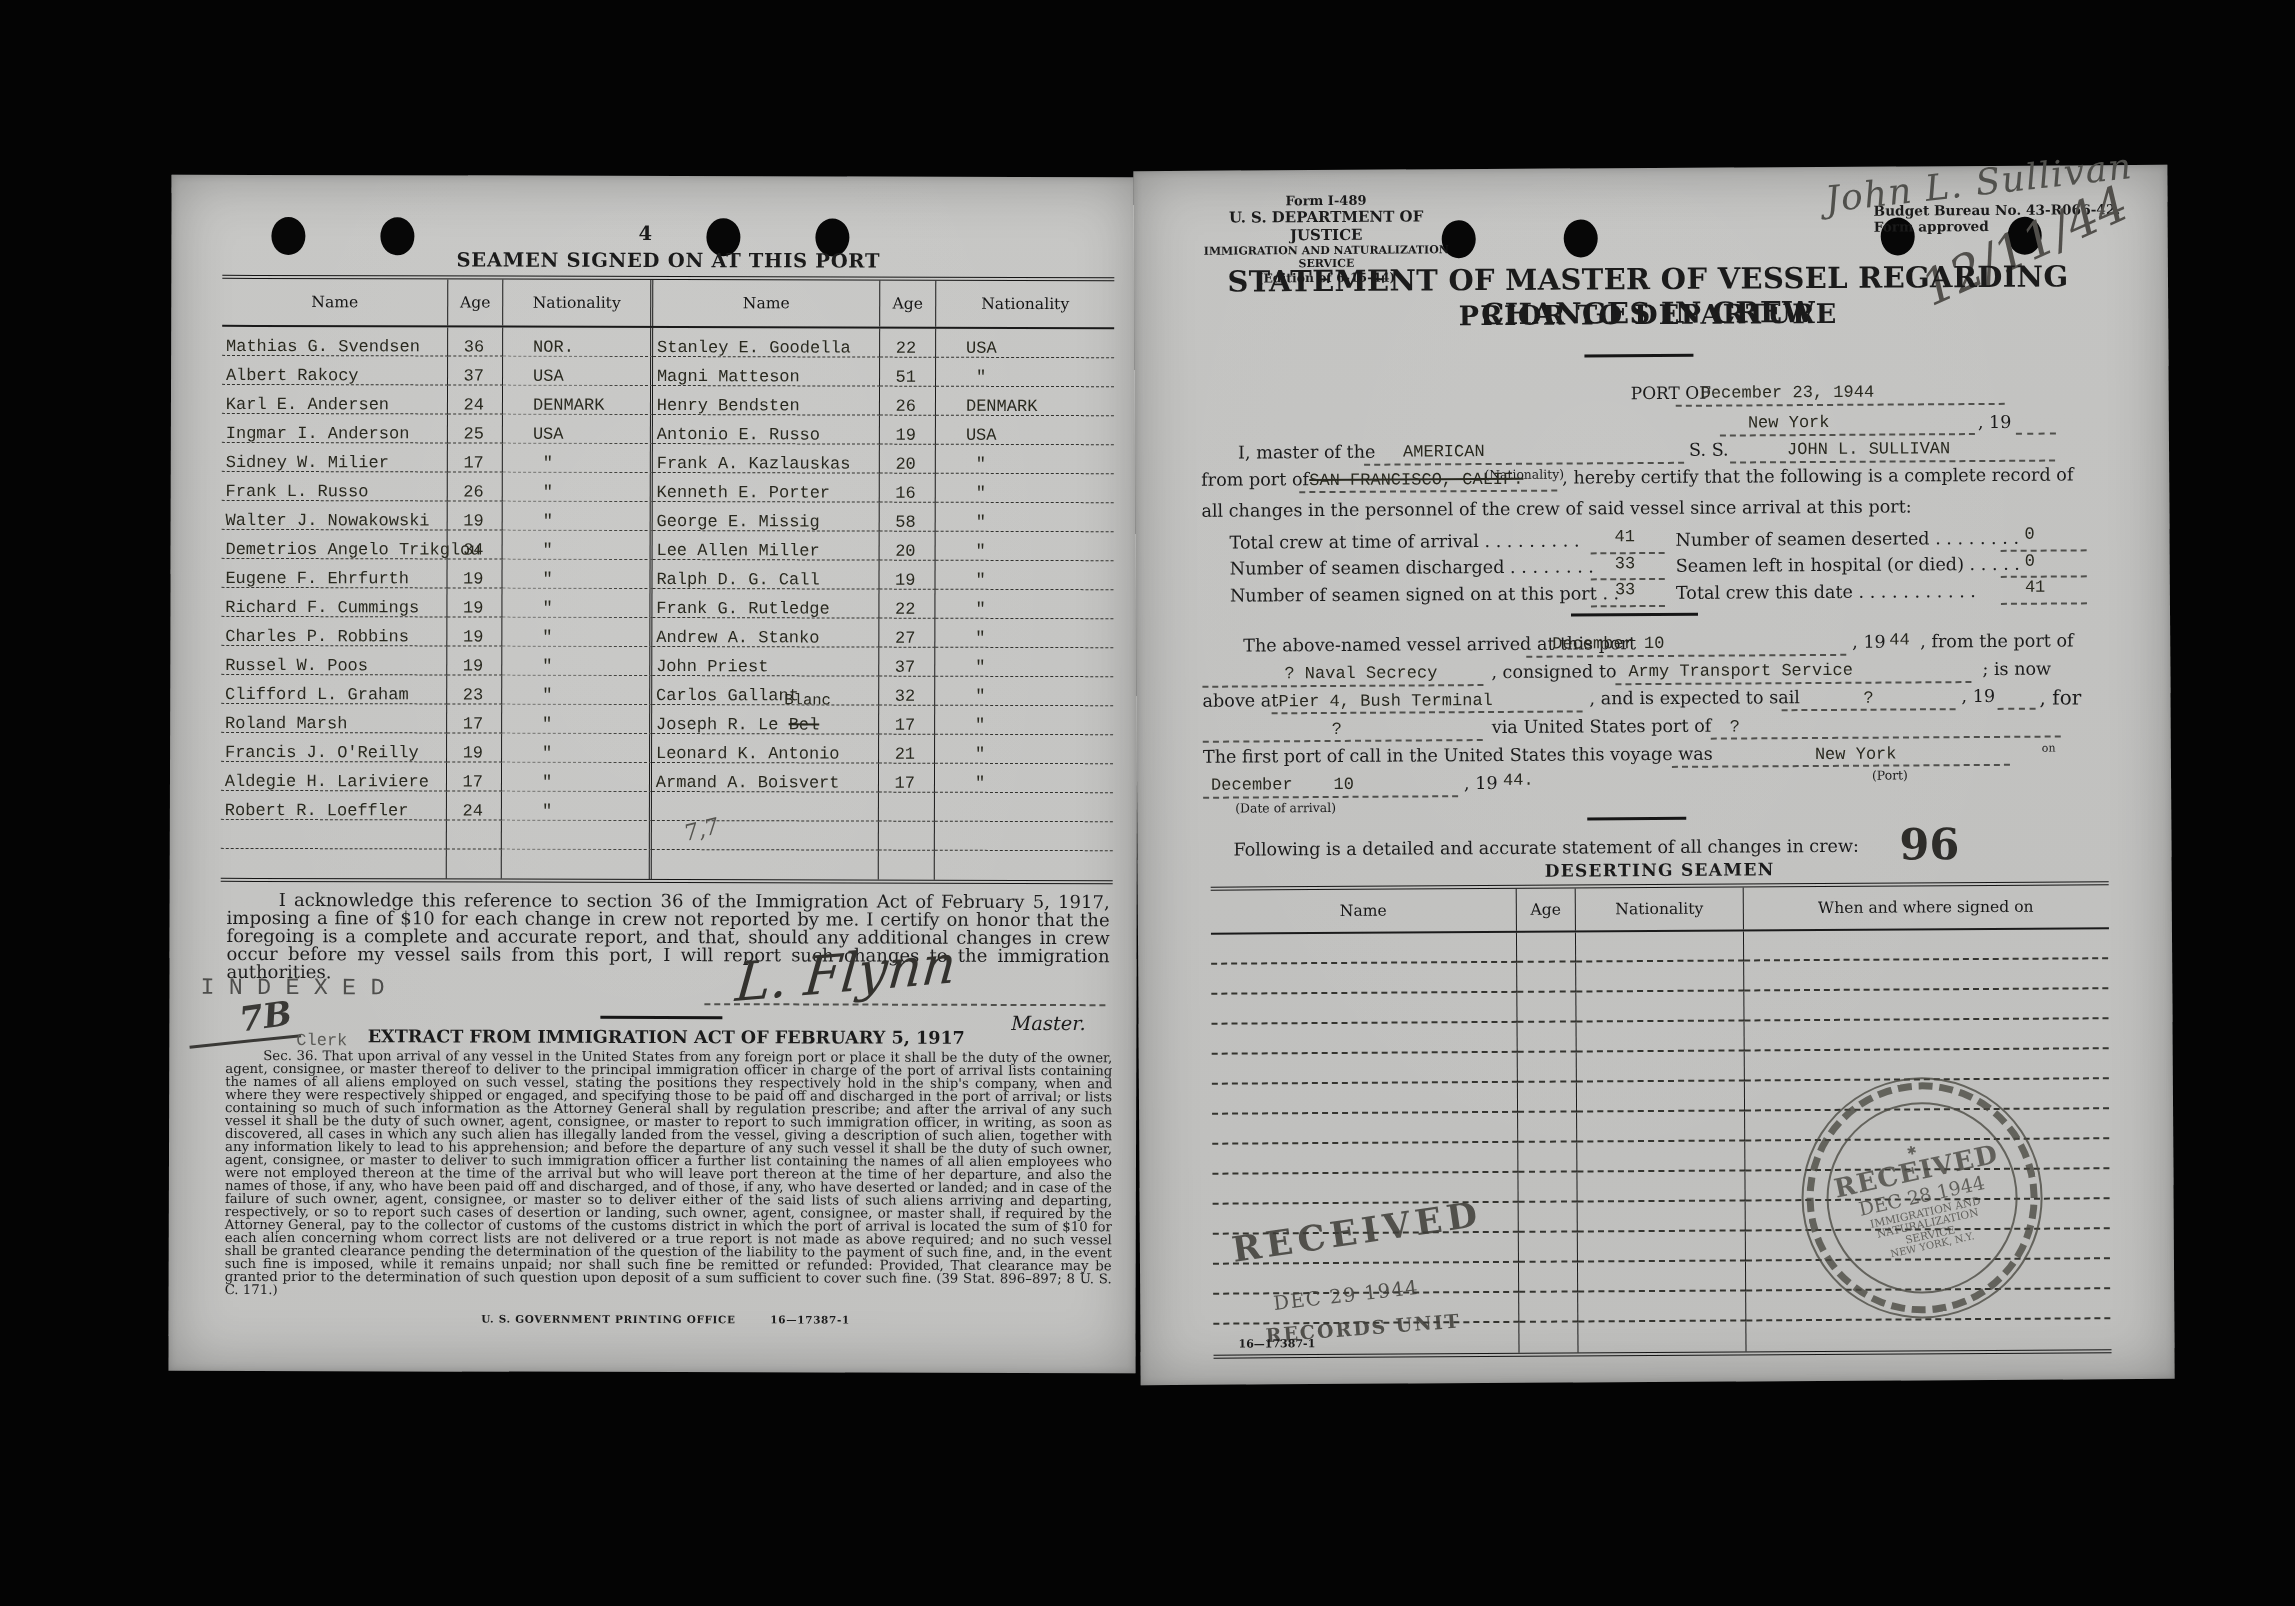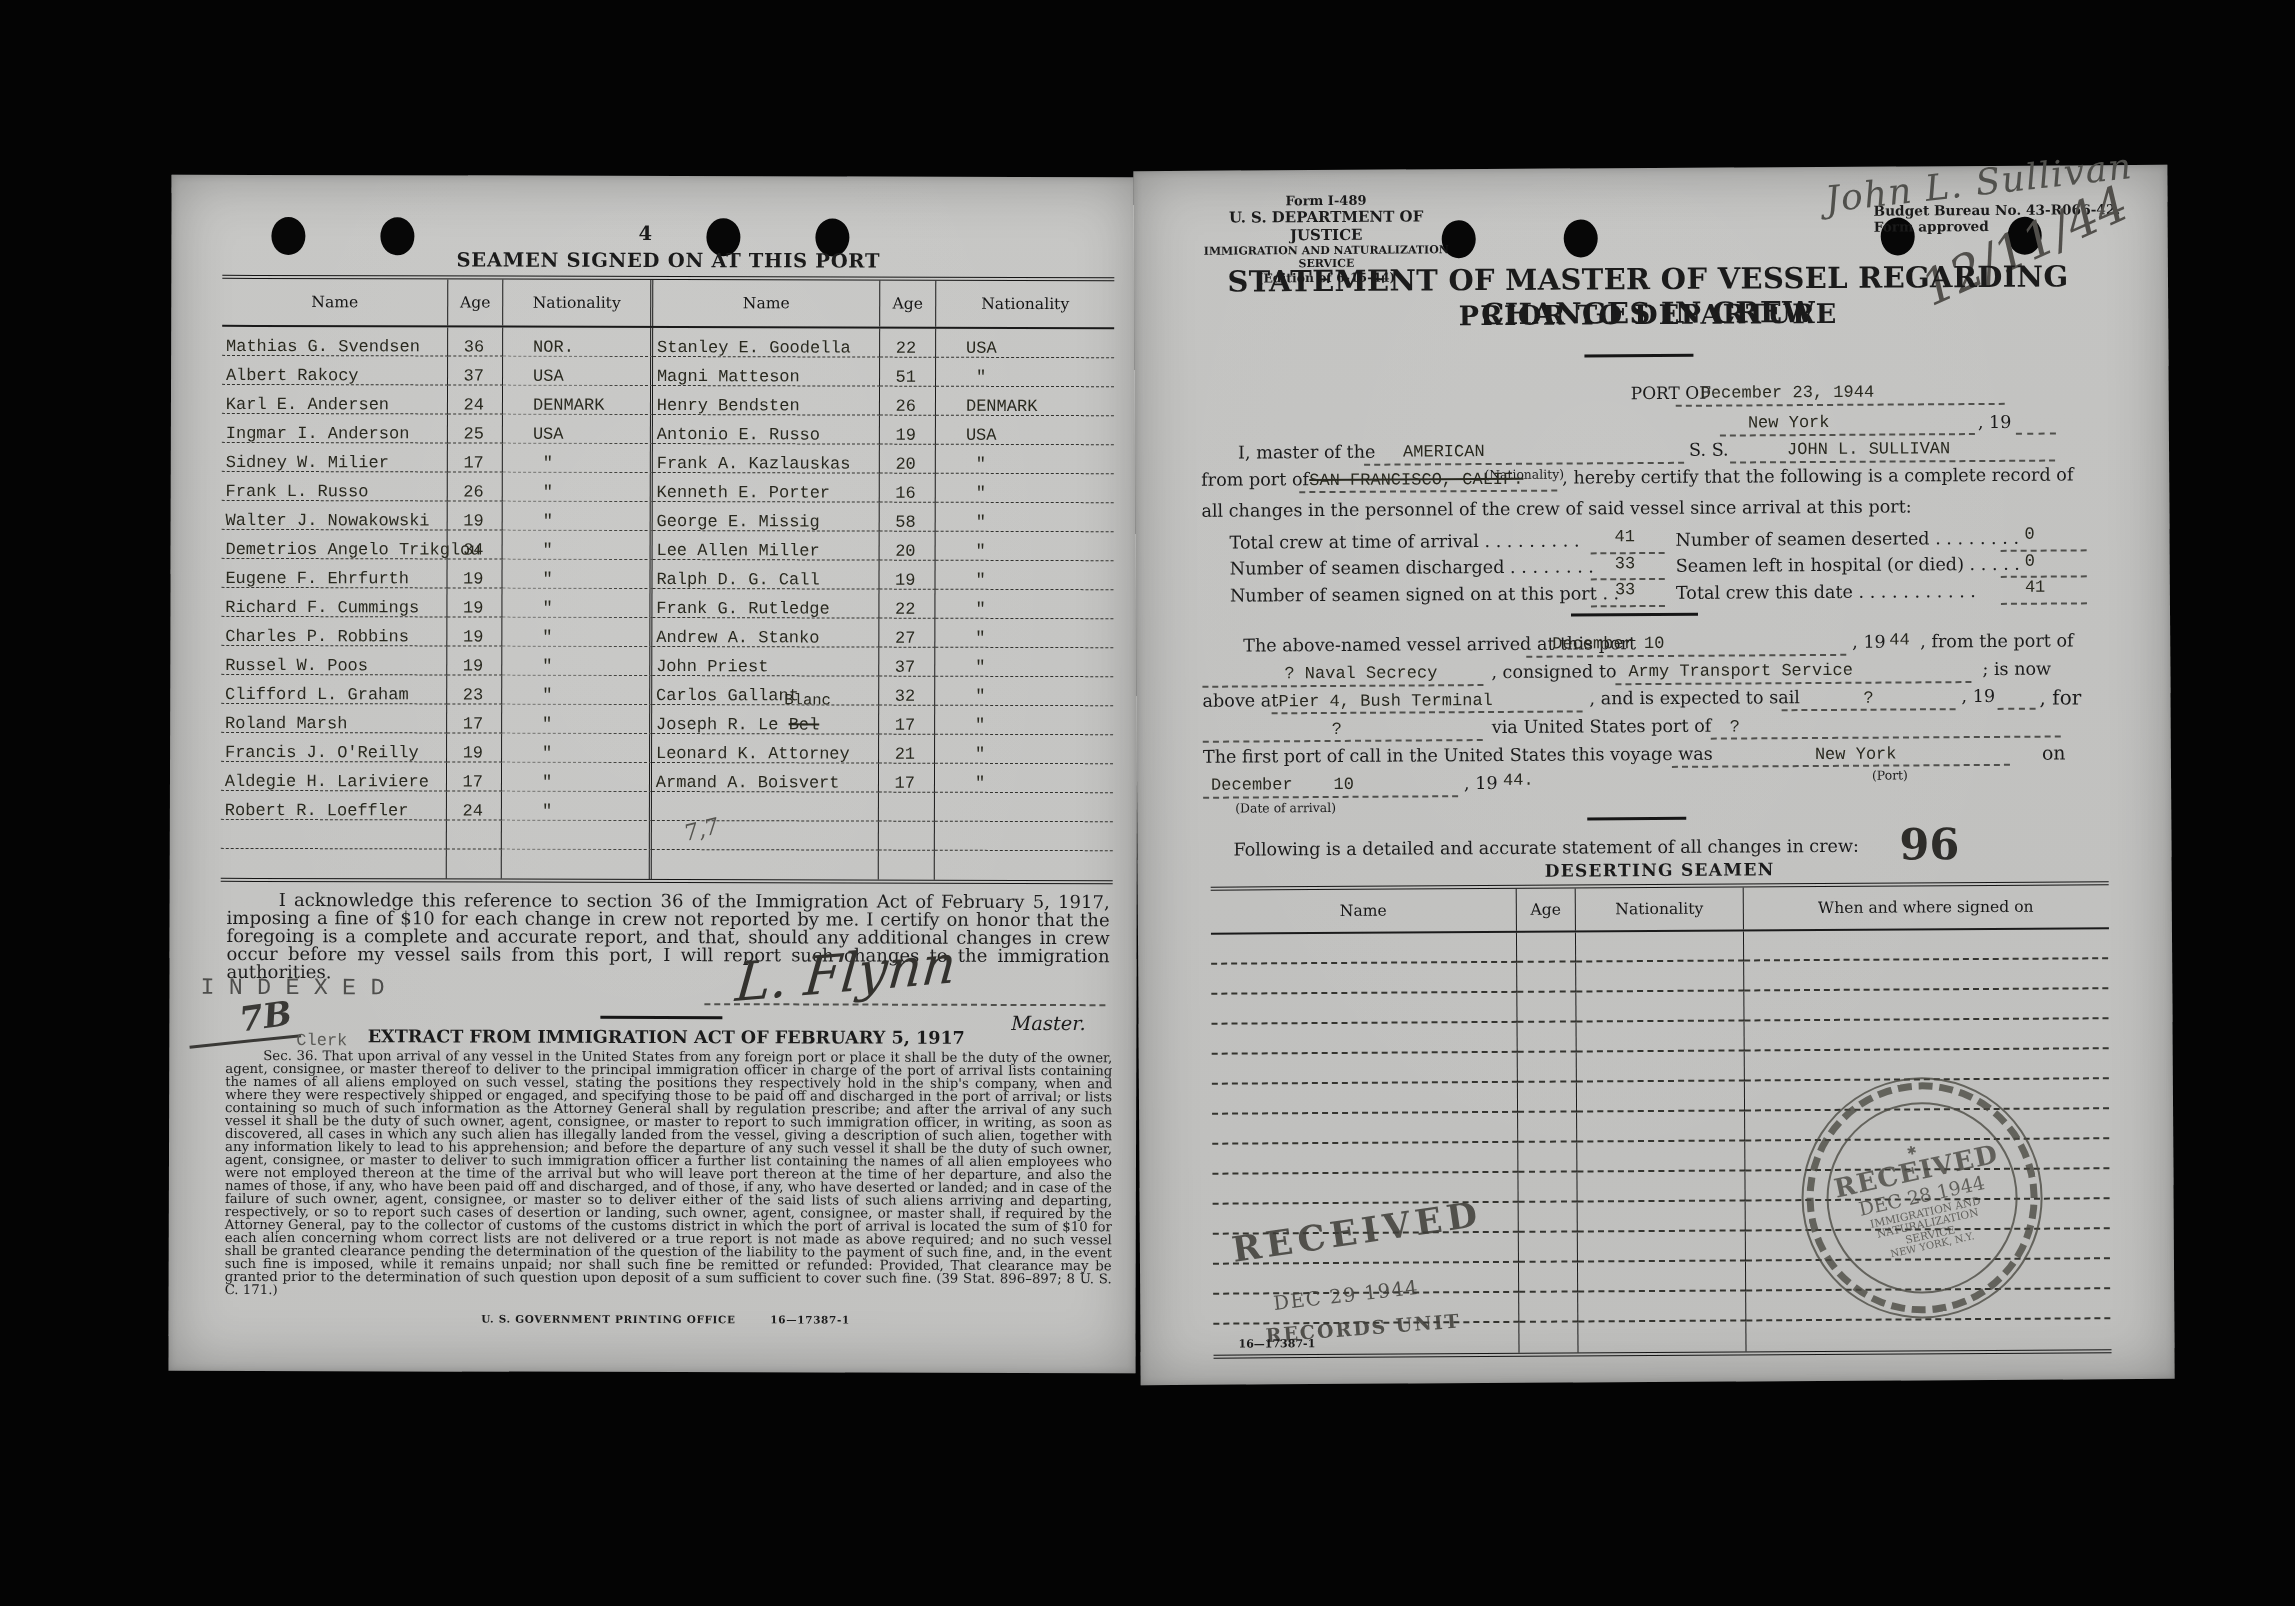--- a/index.html
+++ b/index.html
@@ -363,21 +363,21 @@
             <div class="ccell name v1">
               <span class="typed">Francis J. O'Reilly</span>
             </div>
             <div class="ccell age v1">
               <span class="typed">19</span>
             </div>
             <div class="ccell nat v2 ditto">
               <span class="typed">"</span>
             </div>
             <div class="ccell name v1">
-              <span class="typed">Leonard K. Attorney</span>
+              <span class="typed">Leonard K. Antonio</span>
             </div>
             <div class="ccell age v1">
               <span class="typed">21</span>
             </div>
             <div class="ccell nat ditto">
               <span class="typed">"</span>
             </div>
           </div>
           <div class="crew-row">
             <div class="ccell name v1">
@@ -553,21 +553,21 @@
     <div class="bline" style="left:66px;top:570px;width:280px;"></div>
     <div class="abs typed" style="left:195px;top:550px;">?</div>
     <div class="abs ser" style="left:355px;top:548px;font-size:17.6px;">via United States port of</div>
     <div class="bline" style="left:574px;top:570px;width:350px;"></div>
     <div class="abs typed" style="left:593px;top:550px;">?</div>
 
     <div class="abs ser" style="left:66px;top:576px;font-size:17.6px;">The first port of call in the United States  this voyage was</div>
     <div class="bline" style="left:535px;top:598px;width:338px;"></div>
     <div class="abs typed" style="left:678px;top:578px;">New York</div>
     <div class="abs ser" style="left:735px;top:601px;font-size:12.4px;text-align:center;">(Port)</div>
-    <div class="abs ser" style="left:905px;top:576px;font-size:19px;">on</div>
+    <div class="abs ser" style="left:905px;top:576px;font-size:11px;">on</div>
 
     <div class="bline" style="left:66px;top:626px;width:255px;"></div>
     <div class="abs typed" style="left:74px;top:605px;">December    10</div>
     <div class="abs ser" style="left:98px;top:630px;font-size:12.4px;">(Date of arrival)</div>
     <div class="abs ser" style="left:327px;top:604px;font-size:17.6px;">, 19</div>
     <div class="abs typed" style="left:366px;top:602px;">44.</div>
 
     <div class="rule" style="left:450px;top:649px;width:99px;height:2.6px;"></div>
 
     <div class="abs ser" style="left:96px;top:669px;font-size:17.6px;">Following is a detailed and accurate statement of all changes in crew:</div>

